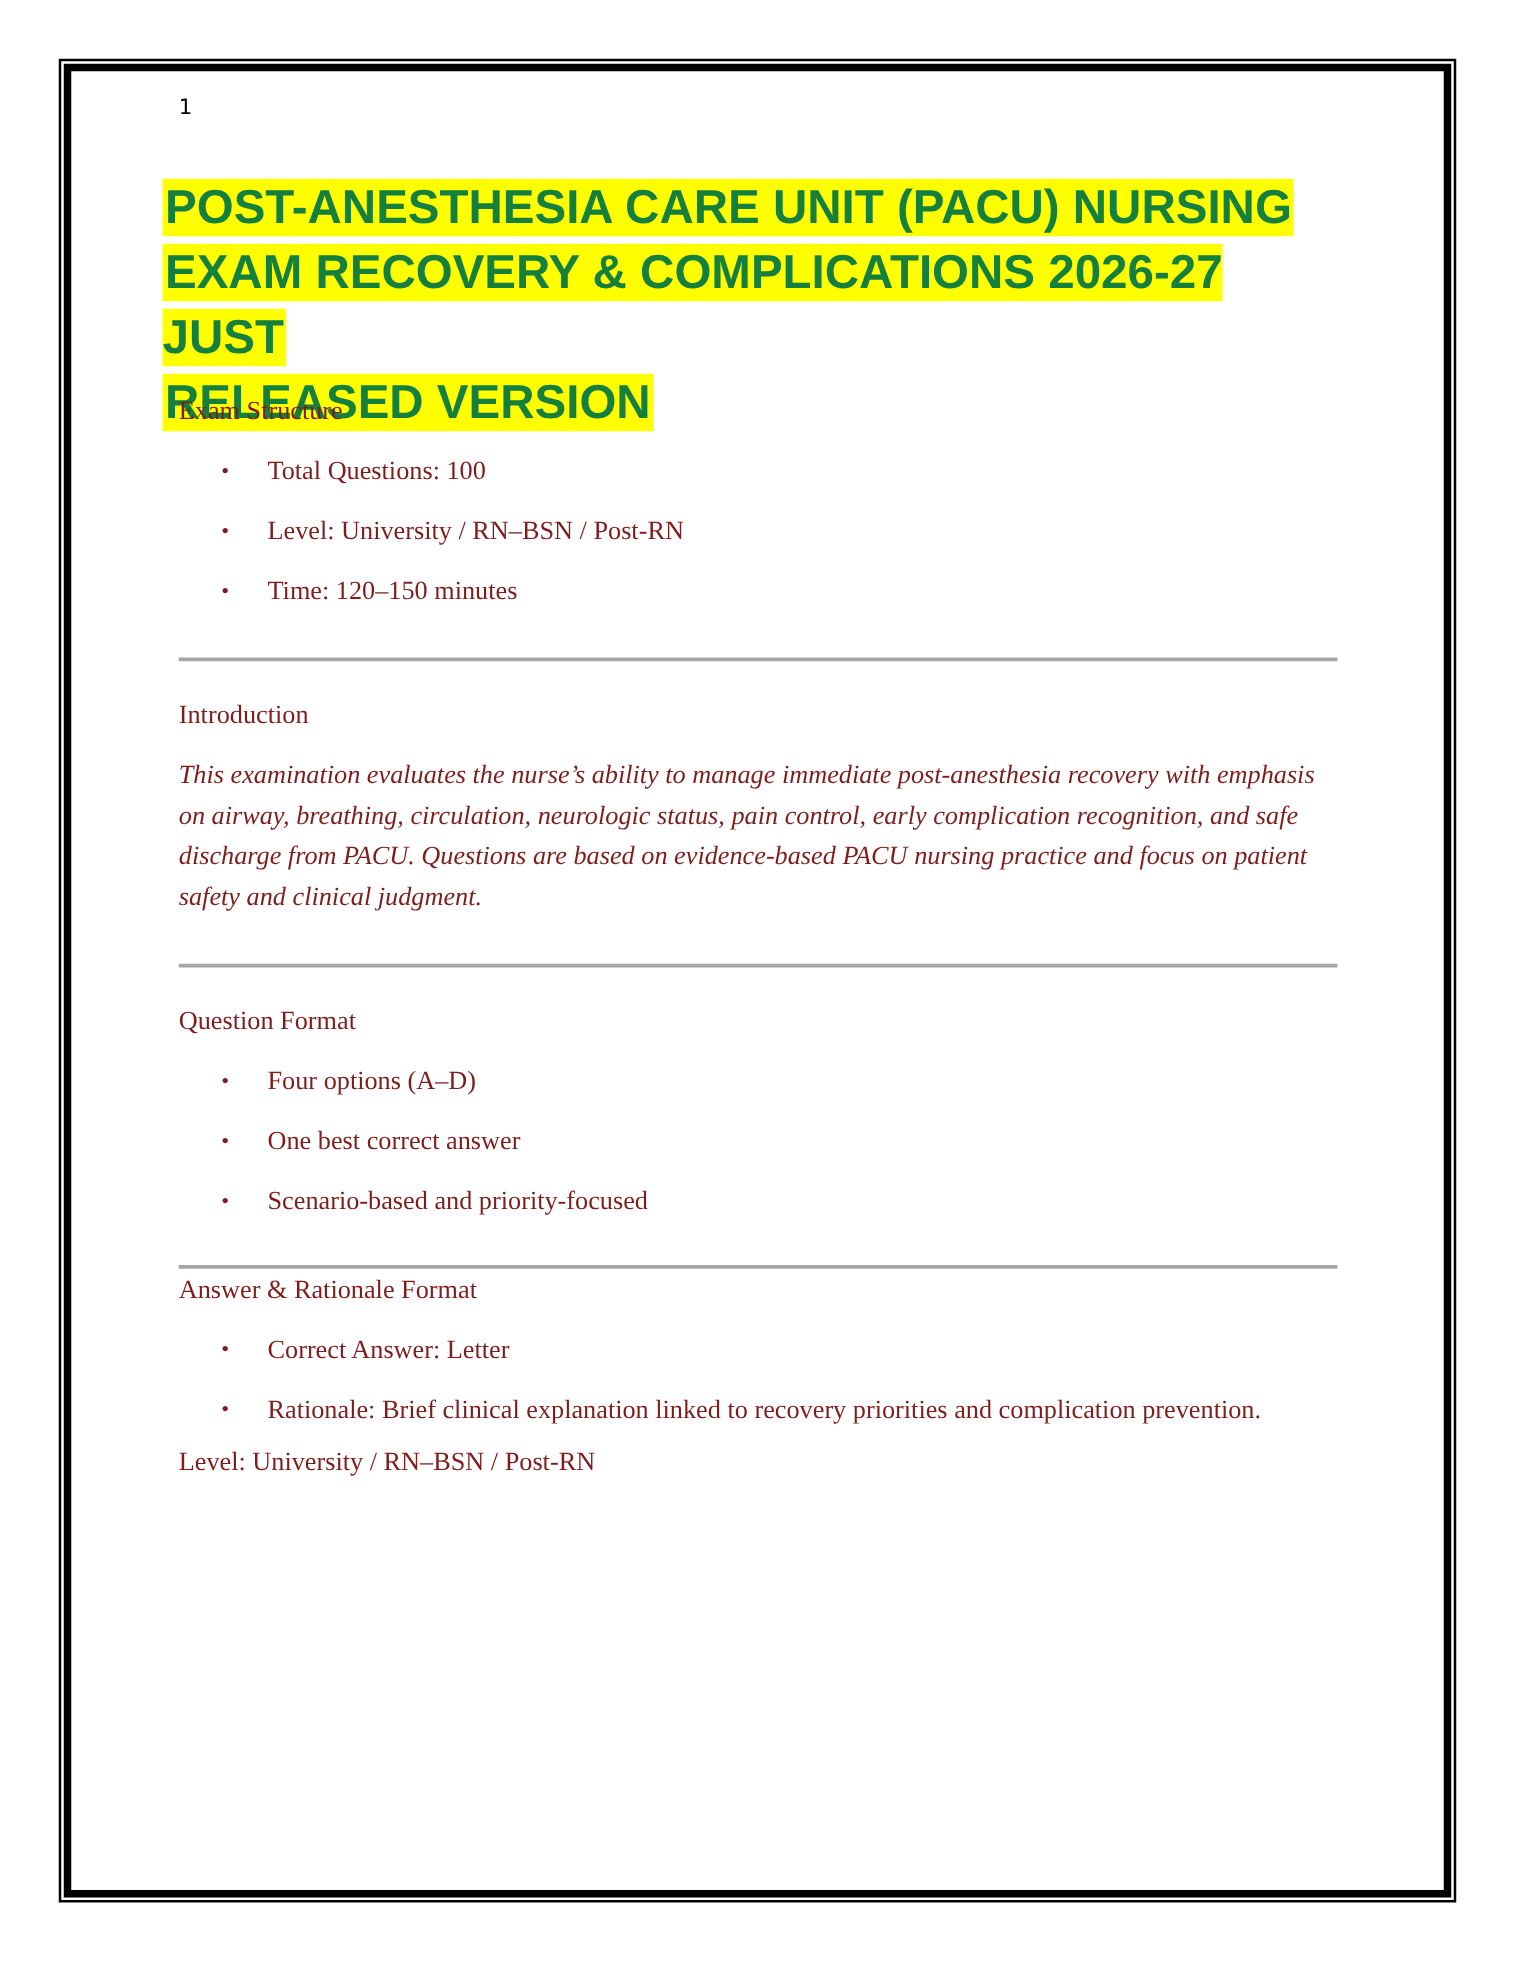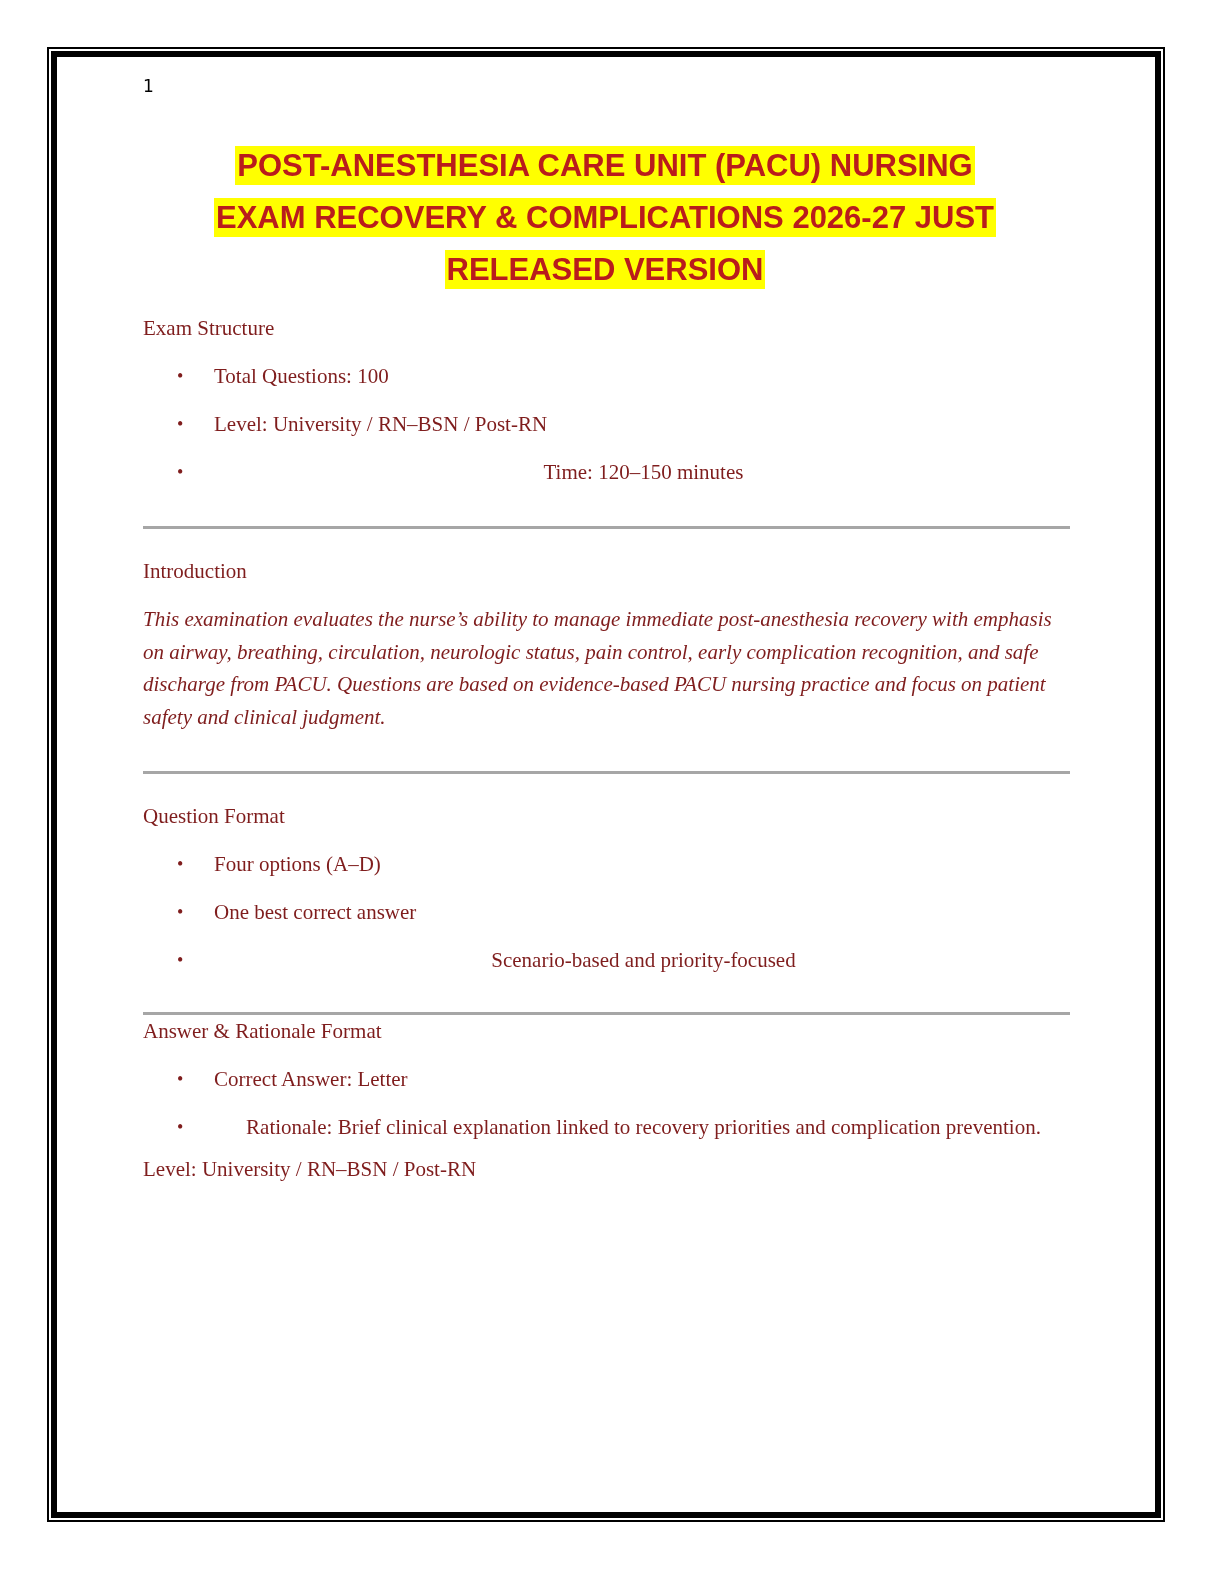--- a/index.html
+++ b/index.html
@@ -11,33 +11,32 @@
   .frame-inner {
     position: absolute; left: 51px; top: 51px; width: 1110px; height: 1467px;
     border: 6px solid #000; box-sizing: border-box;
   }
   .page-number {
     position: absolute; left: 143px; top: 76px;
     font-family: "DejaVu Sans", sans-serif; font-size: 17px; color: #000;
   }
   .title {
     position: absolute; left: 130px; top: 140px; width: 950px;
-    text-align: center;
     font-family: "Liberation Sans", sans-serif; font-weight: bold;
-    font-size: 31px; line-height: 52px; color: #b91c1c;
+    font-size: 38px; line-height: 52px; color: #15803d;
   }
   .title span.hl { background: #ffff00; padding: 2px 2px; }
   .doc {
     position: absolute; left: 143px; top: 312px; width: 930px;
     font-family: "Liberation Serif", serif; font-size: 21px; color: #7f1d1d;
   }
   .heading { margin: 0; line-height: 32px; }
   ul.bullets { list-style: none; margin: 16px 0 0 0; padding: 0; }
   ul.bullets li { position: relative; padding-left: 71px; line-height: 32px; margin-bottom: 16px; }
-  ul.bullets li:last-child { margin-bottom: 0; text-align: center; }
+  ul.bullets li:last-child { margin-bottom: 0; }
   ul.bullets li::before {
     content: "\2022"; position: absolute; left: 34px; top: 0; font-size: 18px;
   }
   .rule { height: 0; border-top: 3px solid #a6a6a6; margin: 0; width: 927px; }
   .para { line-height: 32.5px; margin: 16px 0 0 0; font-style: italic; }
   .plain { line-height: 32px; margin: 0; }
 </style>
 </head>
 <body>
 

